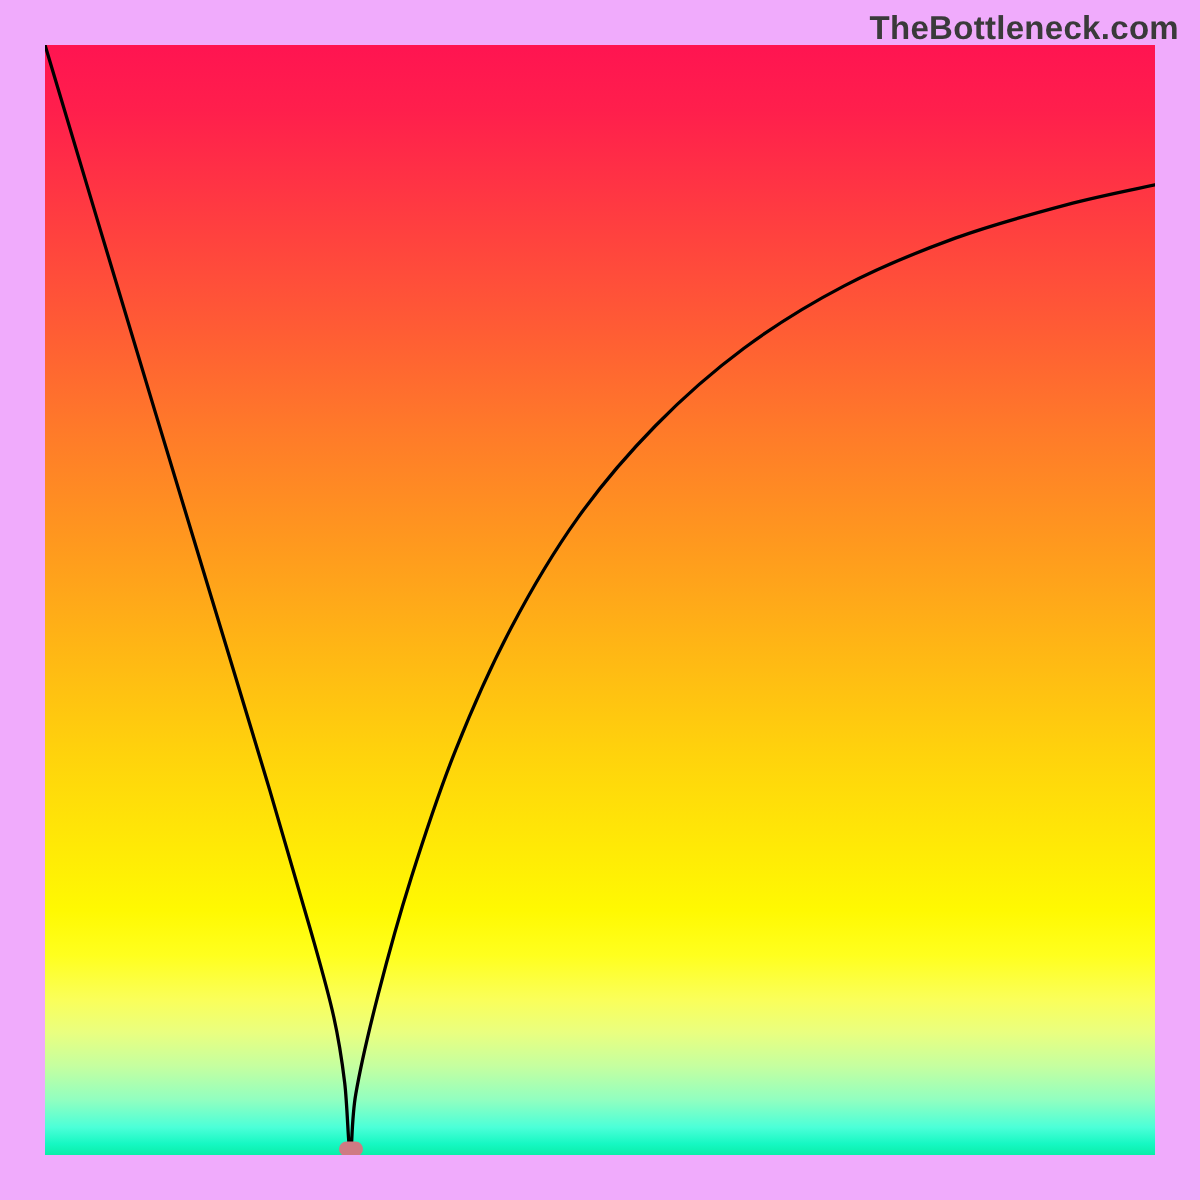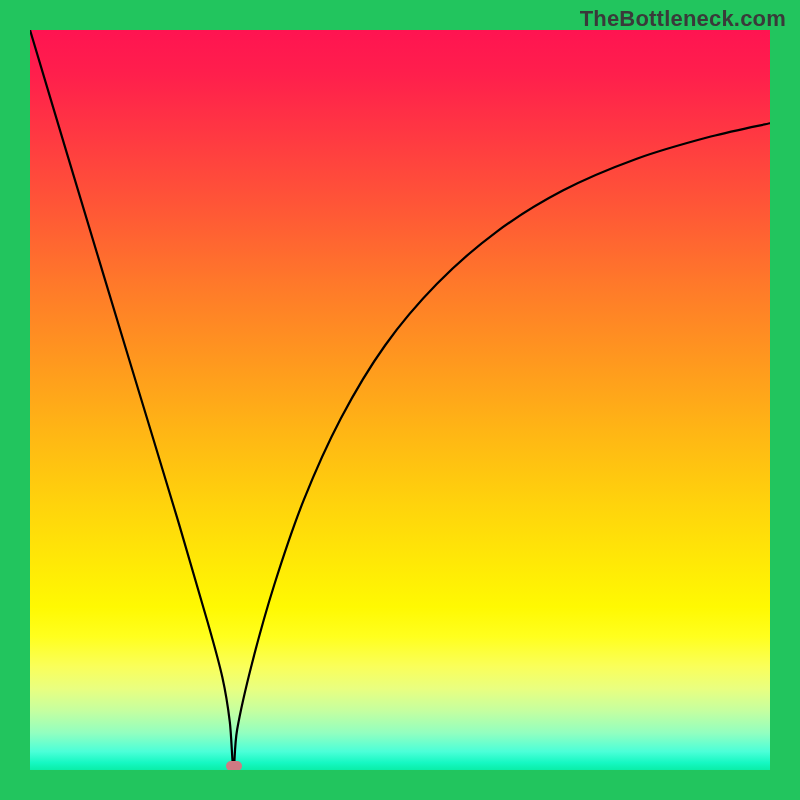--- a/index.html
+++ b/index.html
@@ -8,21 +8,21 @@
     width: 800px;
     height: 800px;
     overflow: hidden;
     background: #000;
     font-family: Arial, Helvetica, sans-serif;
   }
   .frame {
     position: relative;
     width: 800px;
     height: 800px;
-    background: #22c55e;
+    background: #f0abfc;
   }
   .watermark {
     position: absolute;
     top: 6px;
     right: 14px;
     color: #3a3a3a;
     font-size: 22px;
     font-weight: 600;
     letter-spacing: 0.2px;
     z-index: 30;

